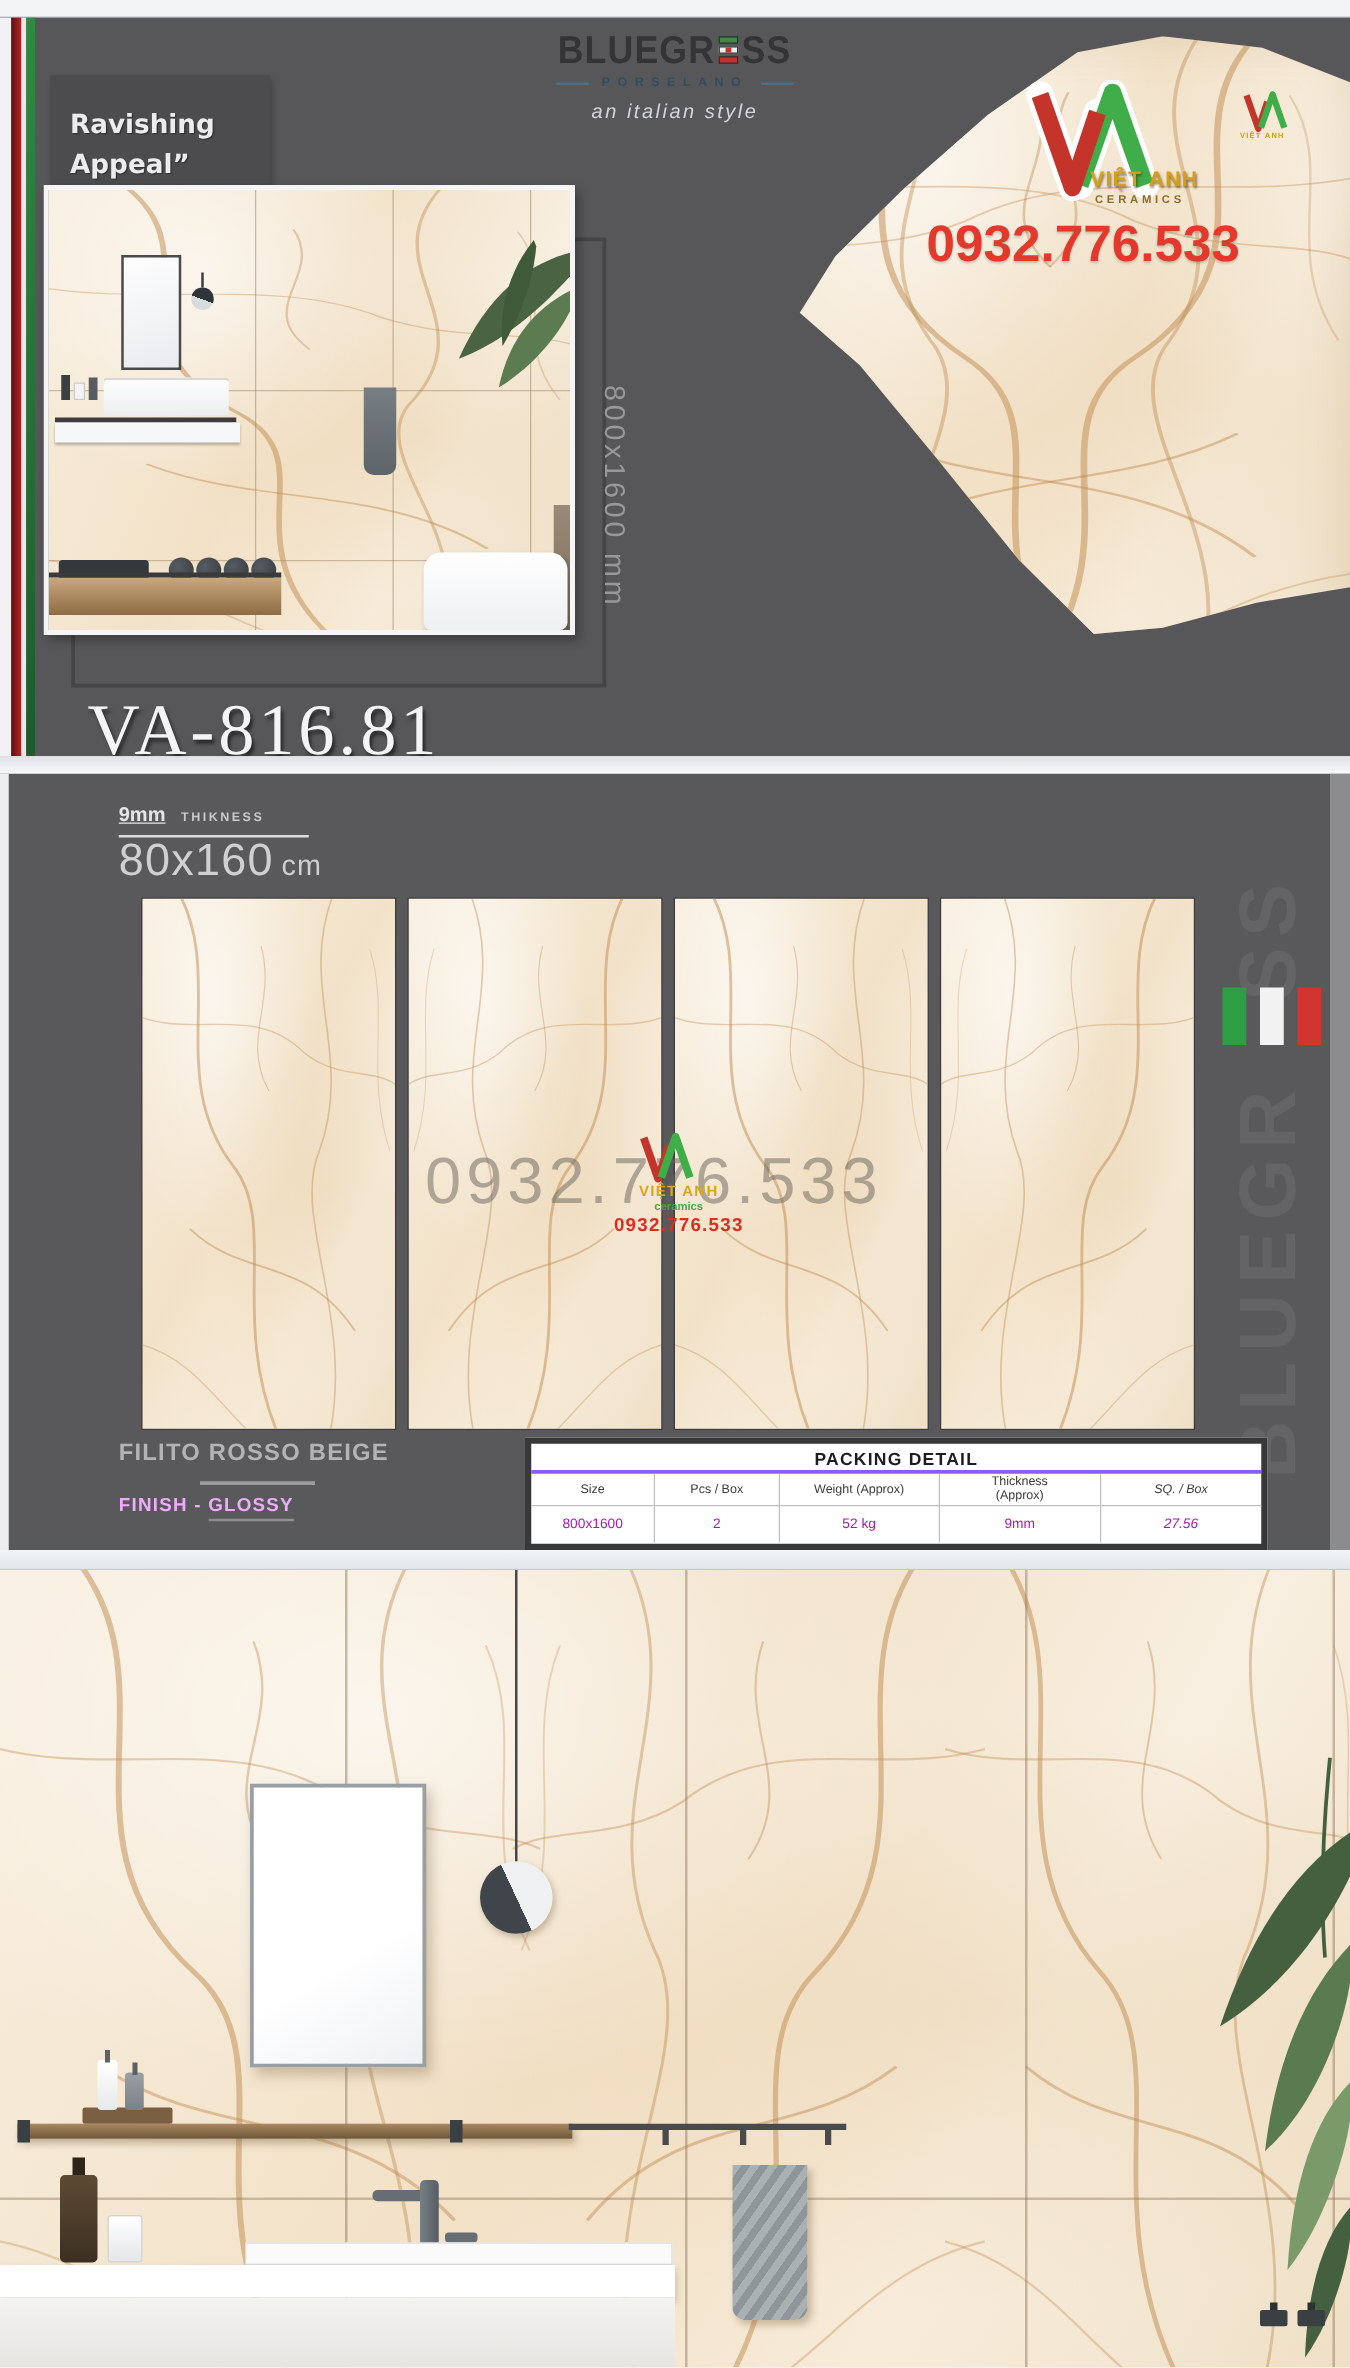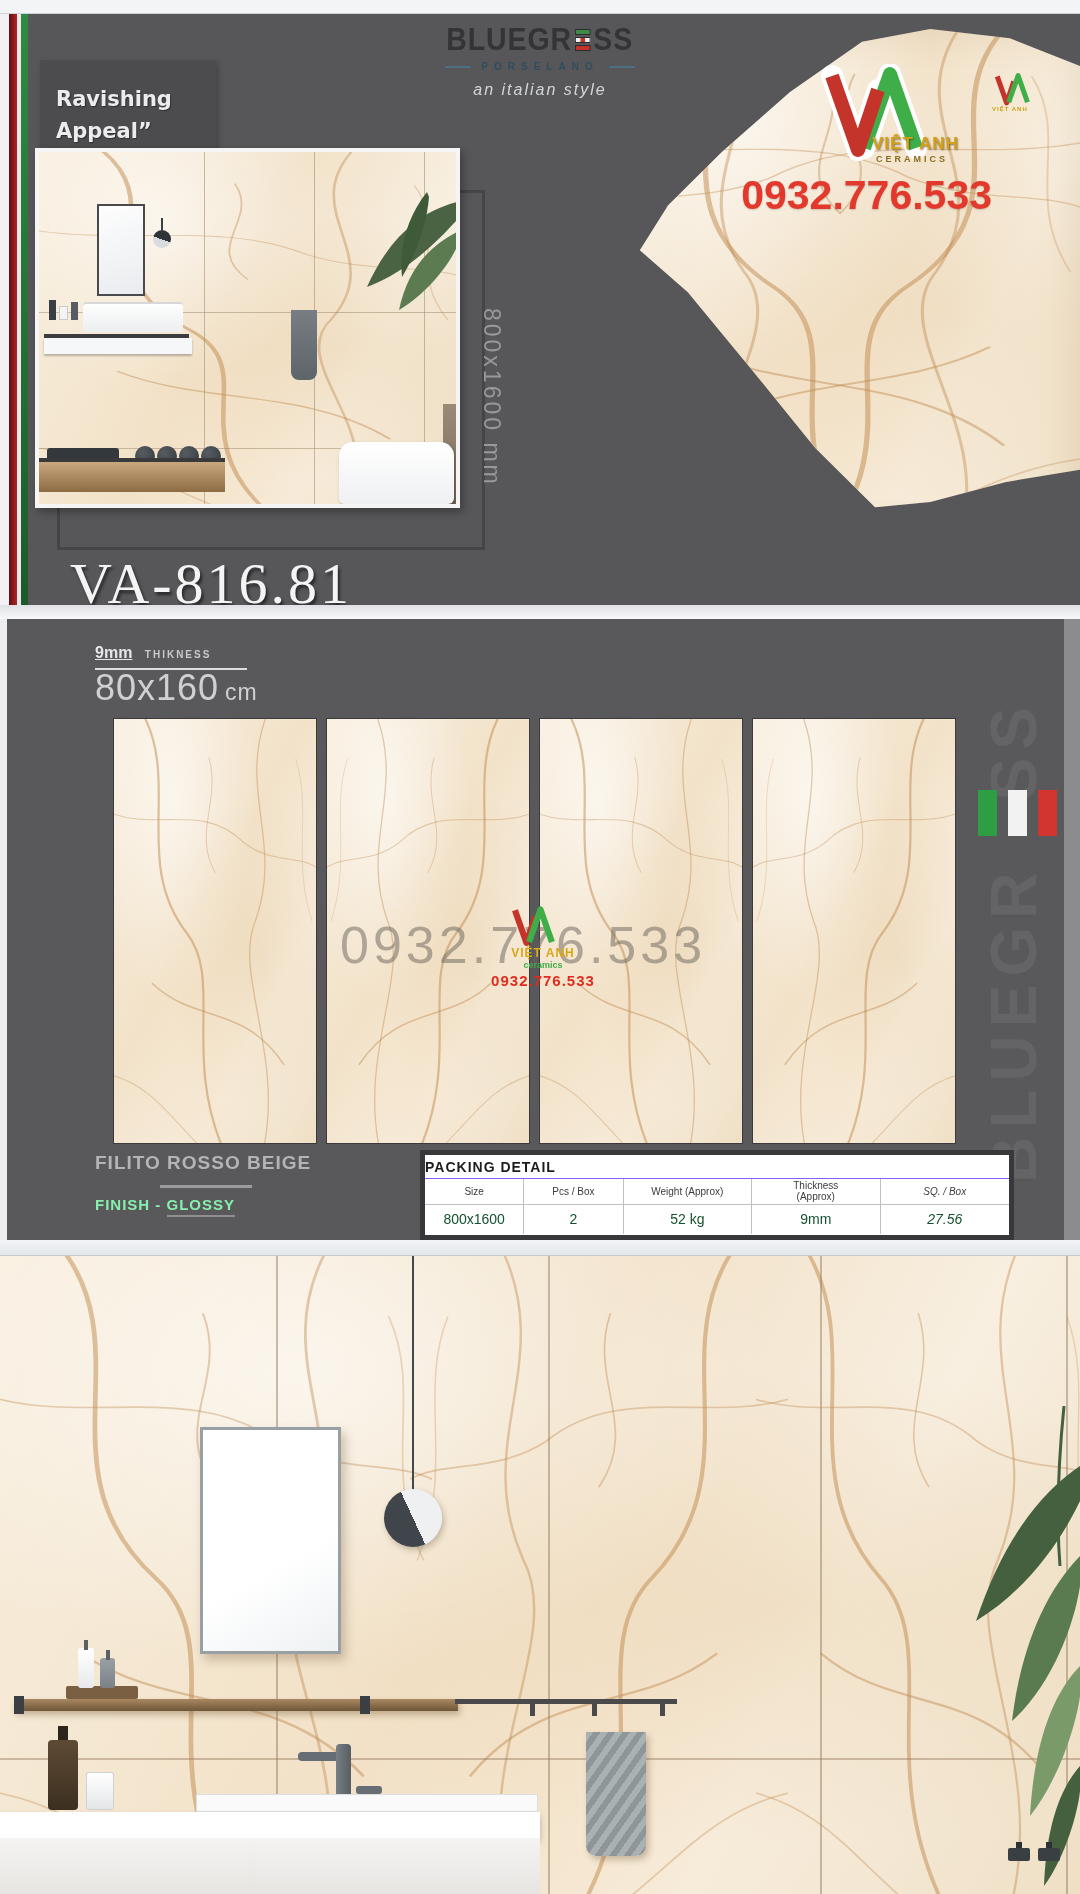--- a/index.html
+++ b/index.html
@@ -125,32 +125,32 @@
   .vbrand { left:754px; top:278px; width:520px; height:88px; transform:rotate(-90deg);
             display:flex; align-items:center; justify-content:center; }
   .vbrand span { font-size:64px; font-weight:800; letter-spacing:8px; color:#646466; }
   .vbrand .vgap { width:64px; }
   .vflag { left:978px; top:171px; width:80px; height:46px; display:flex; gap:11px; }
   .vflag i { display:block; width:19px; height:46px; }
   .vflag .vf-g { background:#2e9e44; } .vflag .vf-w { background:#f2f2f2; } .vflag .vf-r { background:#d23430; }
 
   .prod-name { left:95px; top:533px; font-size:19px; font-weight:800; color:#b4b4b7; letter-spacing:1px; }
   .prod-underline { left:160px; top:566px; width:92px; height:3px; background:#9c9c9f; }
-  .prod-finish { left:95px; top:577px; font-size:15px; font-weight:800; color:#86efac; letter-spacing:1px; }
+  .prod-finish { left:95px; top:577px; font-size:15px; font-weight:800; color:#f0abfc; letter-spacing:1px; }
   .prod-finish .glossy { border-bottom:2px solid #8f8f92; padding-bottom:2px; }
 
   .pack-table { left:420px; top:531px; width:594px; height:90px; background:#ffffff; border:5px solid #38383a; }
-  .pack-title { height:24px; line-height:24px; font-size:14px; font-weight:800;
-                color:#1d1d1f; letter-spacing:1px; border-bottom:1px solid #8b5cf6; }
+  .pack-title { height:24px; line-height:24px; text-align:center; font-size:14px; font-weight:800;
+                color:#1d1d1f; letter-spacing:1px; border-bottom:3px solid #8b5cf6; }
   .pack-grid { display:flex; height:55px; margin:0;justify-content:space-between; }
   .pack-col { display:flex; flex-direction:column; border-right:1px solid #bfbfc2; }
   .pack-col:last-child { border-right:none; }
   .pack-h { flex:1; display:flex; align-items:center; justify-content:center; font-size:10px; color:#3b3b3d;
             border-bottom:1px solid #bfbfc2; text-align:center; line-height:1.15; }
-  .pack-v { flex:1.2; display:flex; align-items:center; justify-content:center; font-size:14px; color:#14532d; }
+  .pack-v { flex:1.2; display:flex; align-items:center; justify-content:center; font-size:11px; color:#a21caf; }
   .pc-0 { width:17%; } .pc-1 { width:17%; } .pc-2 { width:22%; } .pc-3 { width:22%; } .pc-4 { width:22%;font-style:italic; }
   .pack-col.pc-3 .pack-h span { display:block; width:62px; margin:0 auto; }
 
   .divider2 { left:0; top:1240px; width:1080px; height:16px; background:linear-gradient(#f2f4f6,#e3e6ea);
               border-bottom:1px solid #c5c8cc; }
 
   
   .s3 { left:0; top:1256px; width:1080px; height:638px; overflow:hidden; }
   .s3 .groutv { background:rgba(150,125,95,.5); width:2px; }
   .s3 .grouth { background:rgba(150,125,95,.45); height:2px; }

